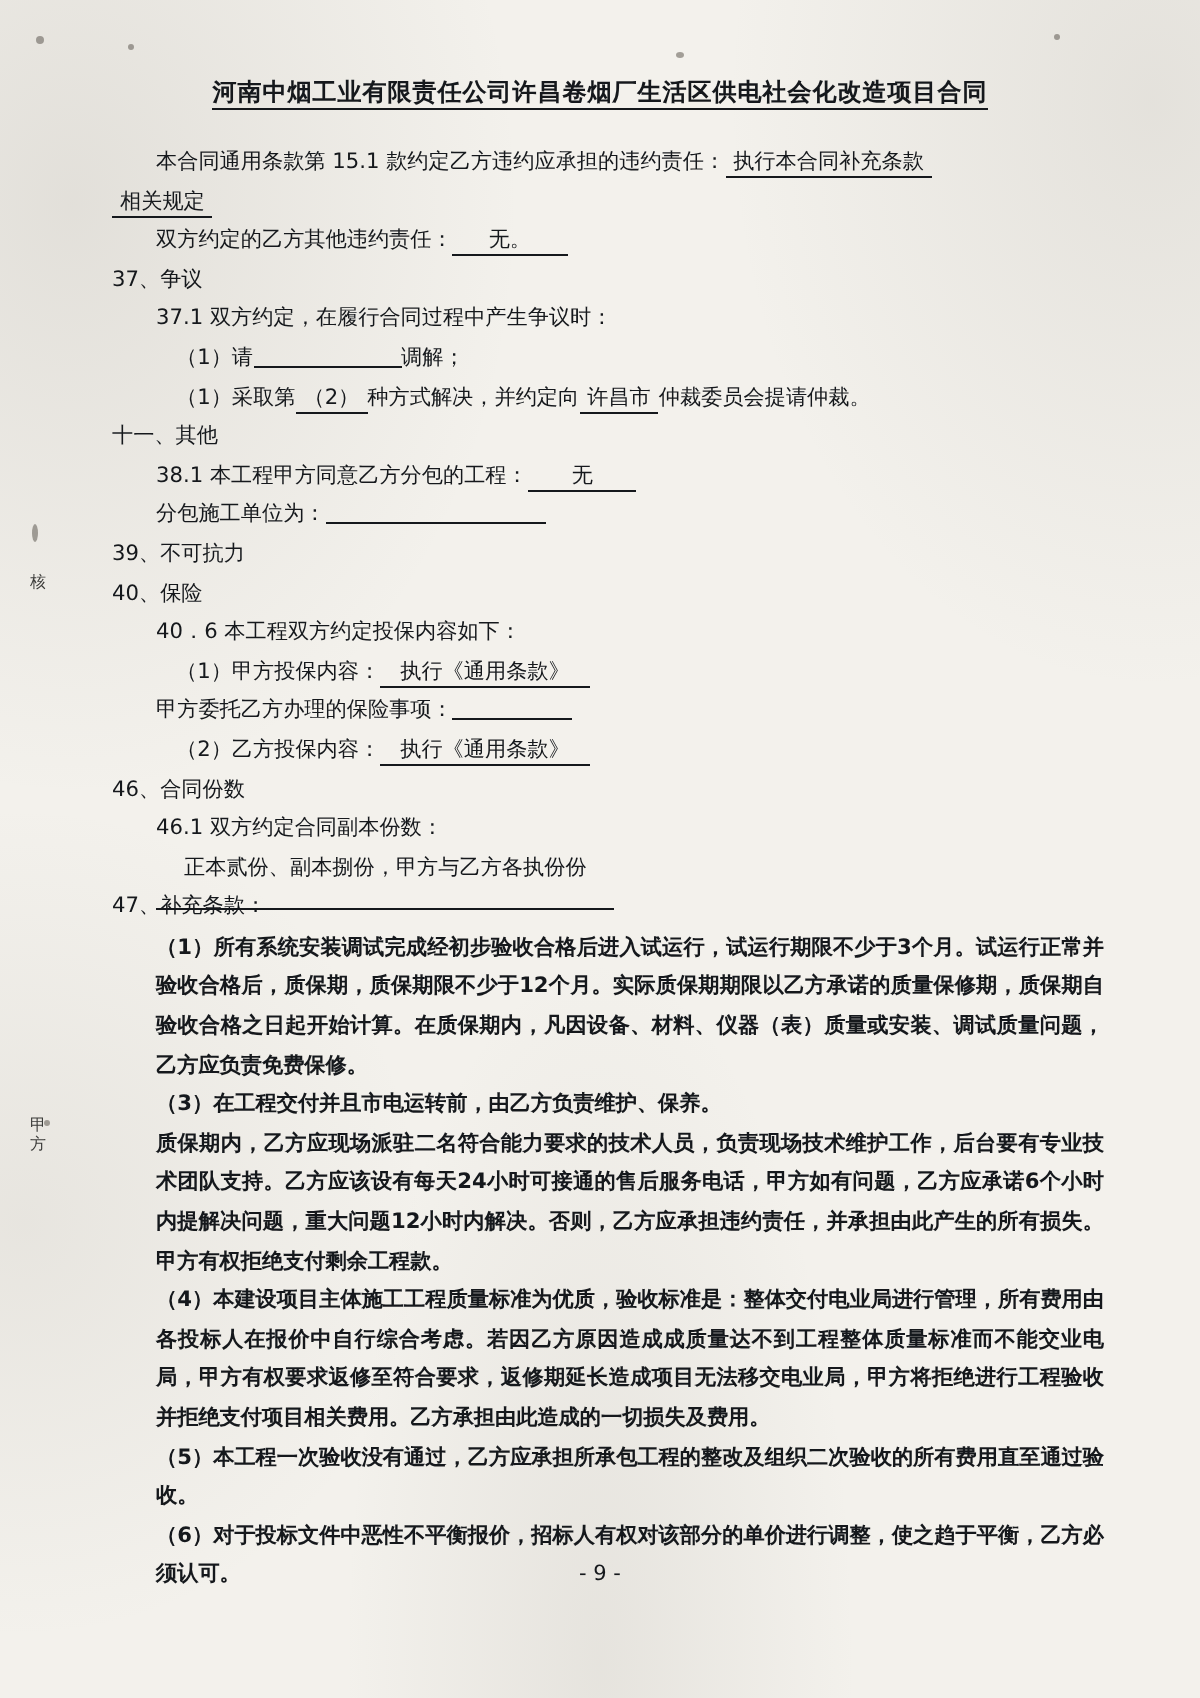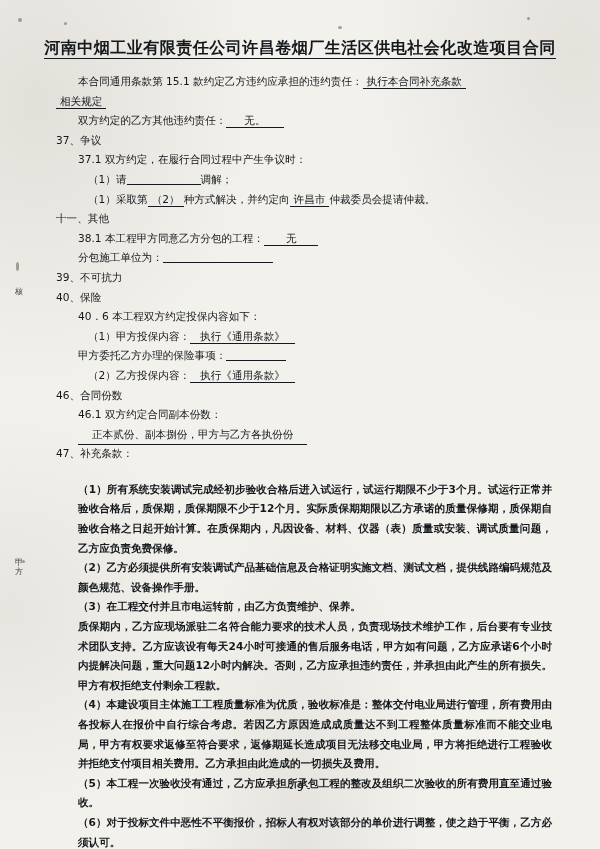--- a/index.html
+++ b/index.html
@@ -34,21 +34,21 @@
     background: #5e5a52;
     border-radius: 50%;
     opacity: .55;
   }
   .doc-title {
     position: absolute;
     top: 38px;
     left: 0;
     right: 0;
     text-align: center;
-    font-size: 16px;
+    font-size: 12px;
     font-weight: bold;
     letter-spacing: .5px;
   }
   .doc-title u {
     text-decoration: none;
     border-bottom: 1.2px solid #15181c;
     padding-bottom: 1px;
   }
   .body {
     position: absolute;
@@ -192,34 +192,31 @@
 
     <div class="ln sect">
       <span>46、合同份数</span>
     </div>
 
     <div class="ln pad-1">
       <span>46.1 双方约定合同副本份数：</span>
     </div>
 
     <div class="ln pad-1">
-      <span class="ul" style="padding:0 14px 4px 14px;">正本贰份、副本捌份，甲方与乙方各执份份</span>
+      <span class="ul" style="padding:0 14px 14px 14px;">正本贰份、副本捌份，甲方与乙方各执份份</span>
     </div>
 
     <div class="ln sect">
       <span>47、补充条款：</span>
     </div>
 
-    <div class="wrapln b pad-1" style="margin-top:16px;">
+    <div class="wrapln b pad-1" style="margin-top:1px;">
       <span>（1）</span><span>所有系统安装调试完成经初步验收合格后进入试运行，试运行期限不少于3个月。试运行正常并验收合格后，质保期，质保期限不少于12个月。实际质保期期限以乙方承诺的质量保修期，质保期自验收合格之日起开始计算。在质保期内，凡因设备、材料、仪器（表）质量或安装、调试质量问题，乙方应负责免费保修。</span>
     </div>
     <div class="wrapln b pad-1">
-      <span>（2）</span><span>乙方必须提供所有安装调试产品基础信息及合格证明实施文档、测试文档，提供线路编码规范及颜色规范、设备操作手册。</span>
-    </div>
-    <div class="wrapln b pad-1">
       <span>（3）</span><span>在工程交付并且市电运转前，由乙方负责维护、保养。</span>
     </div>
     <div class="wrapln b pad-1">
       <span></span><span>质保期内，乙方应现场派驻二名符合能力要求的技术人员，负责现场技术维护工作，后台要有专业技术团队支持。乙方应该设有每天24小时可接通的售后服务电话，甲方如有问题，乙方应承诺6个小时内提解决问题，重大问题12小时内解决。否则，乙方应承担违约责任，并承担由此产生的所有损失。甲方有权拒绝支付剩余工程款。</span>
     </div>
     <div class="wrapln b pad-1">
       <span>（4）</span><span>本建设项目主体施工工程质量标准为优质，验收标准是：整体交付电业局进行管理，所有费用由各投标人在报价中自行综合考虑。若因乙方原因造成成质量达不到工程整体质量标准而不能交业电局，甲方有权要求返修至符合要求，返修期延长造成项目无法移交电业局，甲方将拒绝进行工程验收并拒绝支付项目相关费用。乙方承担由此造成的一切损失及费用。</span>
     </div>
     <div class="wrapln b pad-1">
       <span>（5）</span><span>本工程一次验收没有通过，乙方应承担所承包工程的整改及组织二次验收的所有费用直至通过验收。</span>

